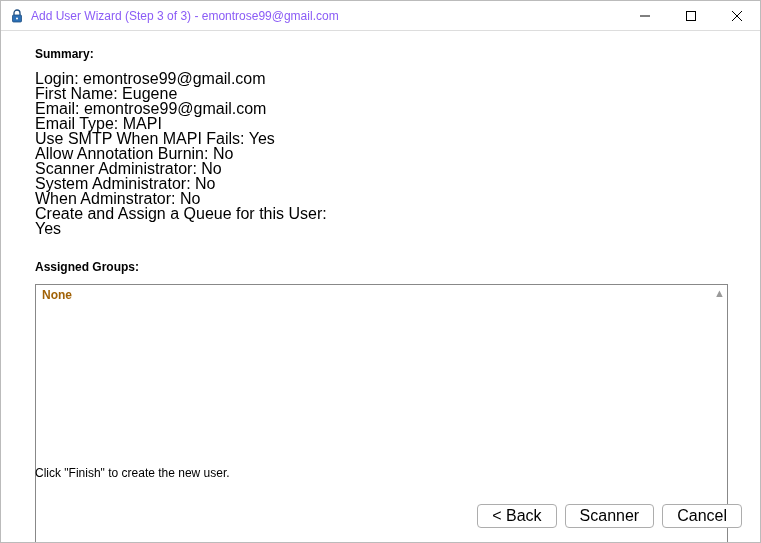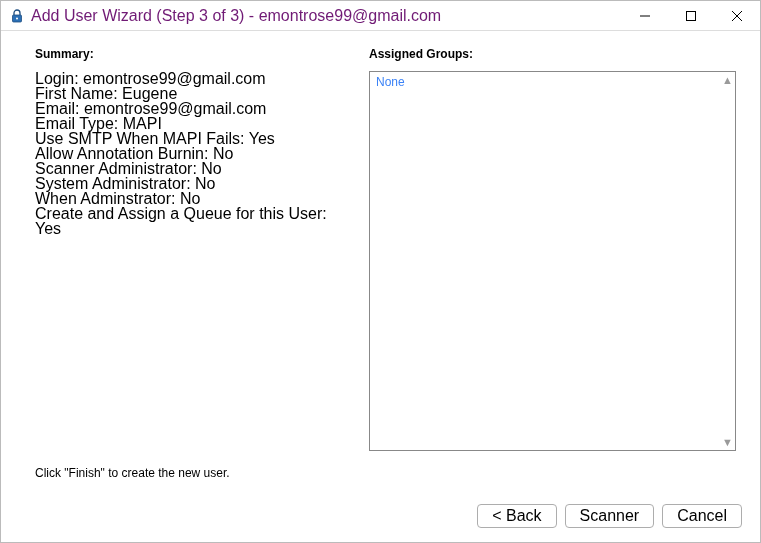--- a/index.html
+++ b/index.html
@@ -21,44 +21,45 @@
       padding: 0 0 0 8px;
       border-bottom: 1px solid #ddd;
       background: #fff;
     }
     .titlebar .app-icon {
       width: 16px; height: 16px;
       margin-right: 6px;
       display: inline-flex;
     }
     .titlebar .title-text {
-      font-size: 16px;
-      color: #701a75;
+      font-size: 12px;
+      color: #8b5cf6;
       flex: 0 0 auto;
     }
     .titlebar .spacer { flex: 1 1 auto; }
     .win-controls { display: flex; height: 100%; }
     .win-btn {
       width: 46px;
       display: flex;
       align-items: center;
       justify-content: center;
       height: 100%;
     }
     .win-btn svg { stroke: #000; stroke-width: 1; fill: none; }
 
     .content {
       position: relative;
       height: calc(100% - 30px);
     }
     .columns {
       display: flex;
-      padding: 16px 24px 0 34px;
+      padding: 16px 32px 0 34px;
       gap: 24px;
       height: 420px;
+      flex-direction: column;
     }
     .col-left { width: 310px; }
     .col-right { flex: 1; display: flex; flex-direction: column; }
     .section-heading {
       font-weight: bold;
       font-size: 12px;
       margin: 0 0 10px 0;
     }
     .summary-list {
       font-size: 16px;
@@ -68,21 +69,21 @@
     .summary-line { display: block; }
 
     .groups-box {
       flex: 1;
       border: 1px solid #888;
       position: relative;
       padding: 3px 18px 3px 6px;
       font-size: 12px;
       min-height: 370px;
     }
-    .groups-none { color: #3b82f6; }
+    .groups-none { color: #a16207; font-weight: bold; }
     .scroll-arrow {
       position: absolute;
       right: 2px;
       color: #9a9a9a;
       font-size: 11px;
       cursor: default;
       user-select: none;
     }
     .scroll-up { top: 2px; }
     .scroll-down { bottom: 2px; }

